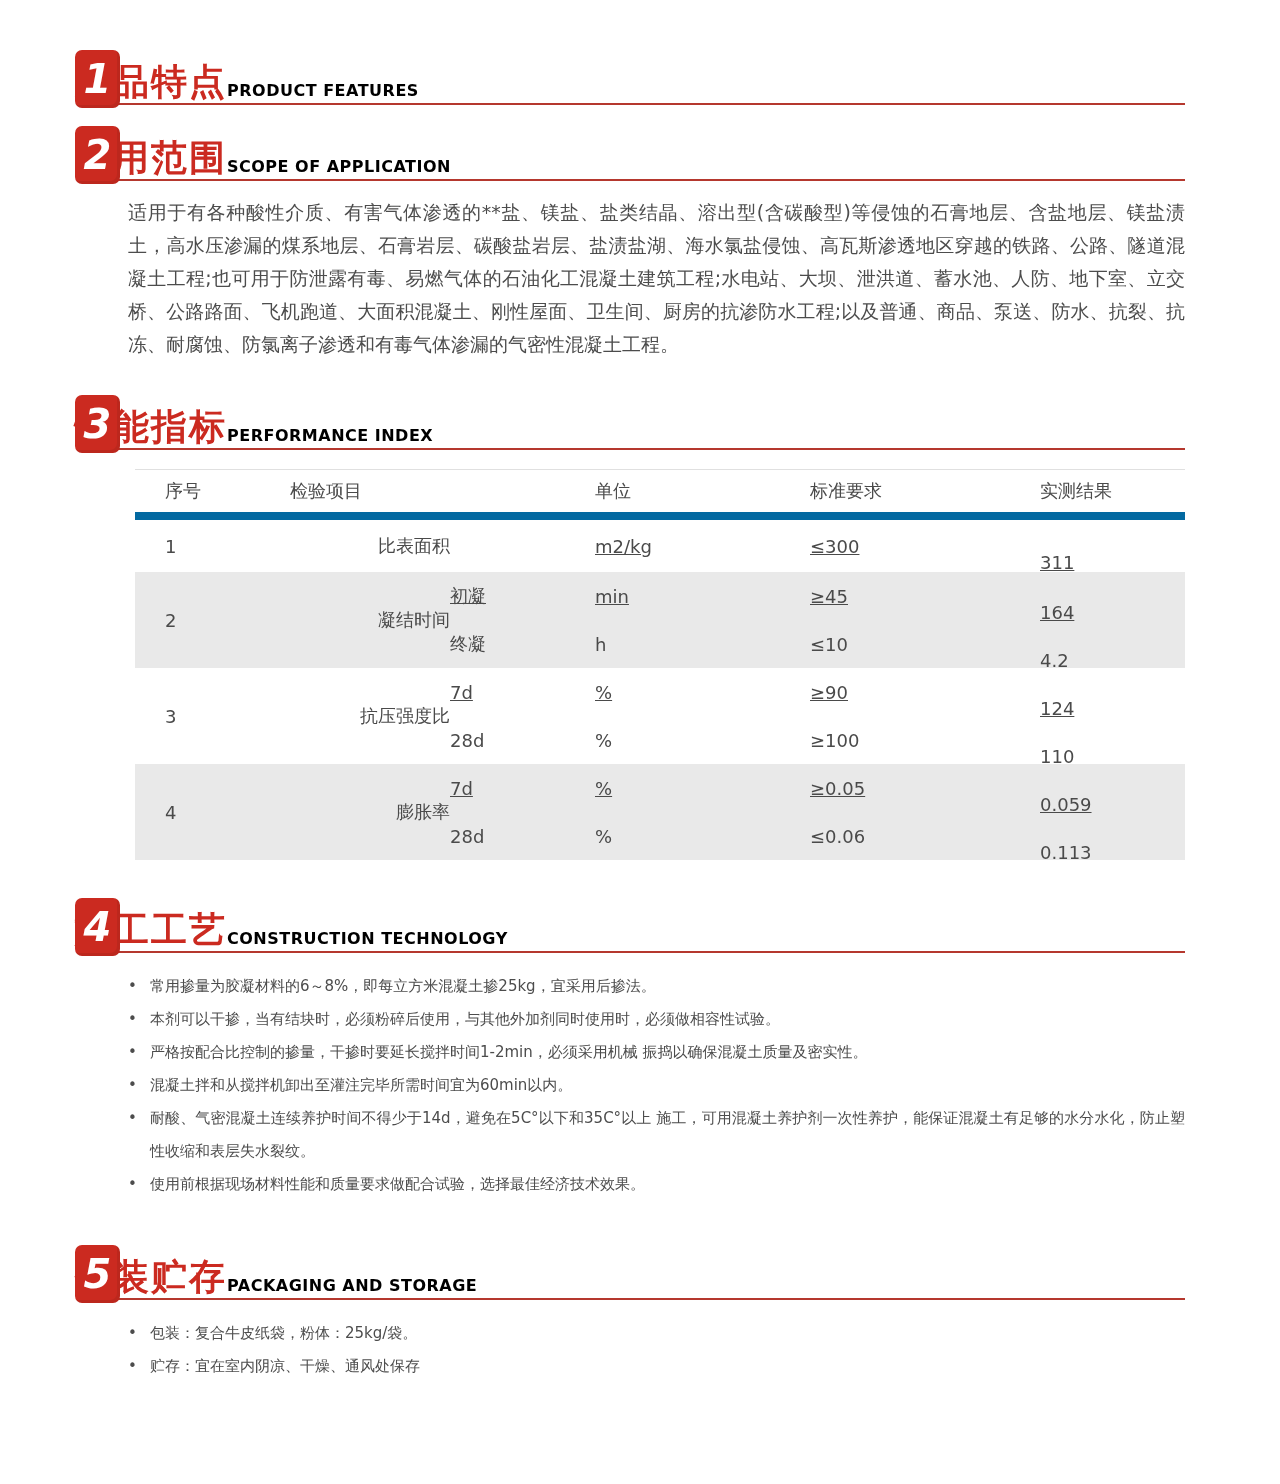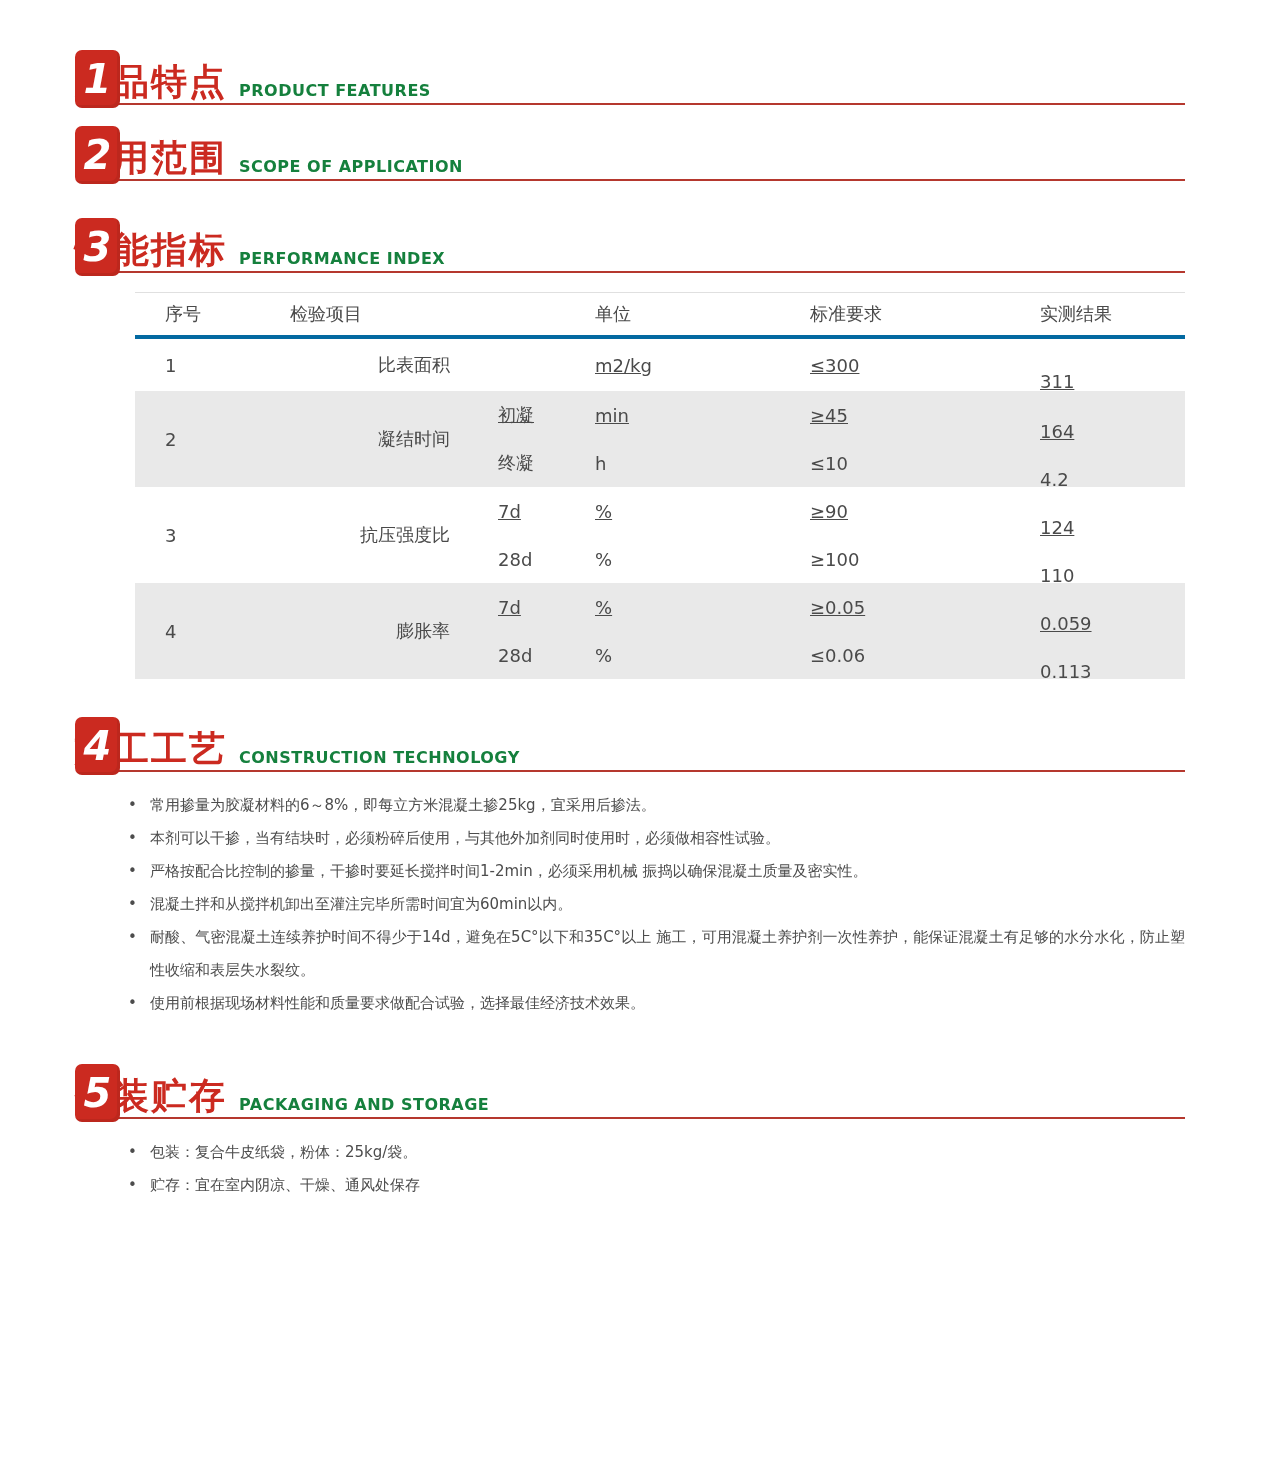--- a/index.html
+++ b/index.html
@@ -19,22 +19,22 @@
     background:#cb2a20; border-radius:7px;
     color:#ffffff; font-size:40px; font-weight:bold; font-style:italic;
     display:flex; align-items:center; justify-content:center;
     box-shadow: inset -3px -3px 0 rgba(0,0,0,0.07);
   }
   .sec .t-cn {
     padding-bottom:8px;
     font-size:36px; font-weight:bold; color:#cb2a20; line-height:1; letter-spacing:2px;
   }
   .sec .t-en {
-    margin-left:12px; padding-bottom:9px;
-    font-size:16px; font-weight:bold; color:#15803d; line-height:1; letter-spacing:0.5px;
+    margin-left:0; padding-bottom:9px;
+    font-size:16px; font-weight:bold; color:#000000; line-height:1; letter-spacing:0.5px;
   }
 
   
   .para {
     margin:12px 0 0 53px;
     font-size:19px; line-height:33px; text-align:justify; color:#4c4c4c;
   }
   .m-top-18 { margin-top:18px; }
   .m-top-34 { margin-top:34px; }
   .m-top-38 { margin-top:38px; }
@@ -48,51 +48,52 @@
 
   
   .ptable { margin:16px 0 0 60px; width:1050px; font-size:18px; color:#4a4a4a; }
   .t-head, .t-group {
     display:grid; padding-left:30px;
     grid-template-columns:125px 160px 145px 215px 230px 145px;
   }
   .t-head {
     grid-template-rows:42px;
     border-top:1px solid #e0e0e0;
-    border-bottom:4px solid #0369a1;
+    border-bottom:8px solid #0369a1;
   }
   .t-head .cell { align-self:center; }
   .one-row { grid-template-rows:52px; }
   .two-row { grid-template-rows:48px 48px; }
   .shaded { background:#e9e9e9; }
   .t-group .cell { align-self:center; }
   .g-no   { grid-column:1; grid-row:1 / 3; align-self:center; }
   .g-item { grid-column:2; grid-row:1 / 3; align-self:center;text-align:right; }
   .one-row .g-no, .one-row .g-item { grid-row:1; }
-  .c3 { grid-column:3;margin-left:48px; } .c4 { grid-column:4; } .c5 { grid-column:5; } .c6 { grid-column:6;margin-top:32px; }
+  .c3 { grid-column:3; } .c4 { grid-column:4; } .c5 { grid-column:5; } .c6 { grid-column:6;margin-top:32px; }
   .r1 { grid-row:1;text-decoration:underline; } .r2 { grid-row:2; }
 </style>
 </head>
 <body>
 
 <div class="page">
 
   <header class="sec">
     <span class="rule"></span>
     <span class="badge">1</span>
     <span class="t-cn">产品特点</span>
     <span class="t-en">PRODUCT FEATURES</span>
   </header>
 
   <header class="sec m-top-18">
     <span class="rule"></span>
     <span class="badge">2</span>
     <span class="t-cn">适用范围</span>
     <span class="t-en">SCOPE OF APPLICATION</span>
   </header>
+  <p class="para">适用于有各种酸性介质、有害气体渗透的**盐、镁盐、盐类结晶、溶出型(含碳酸型)等侵蚀的石膏地层、含盐地层、镁盐渍土，高水压渗漏的煤系地层、石膏岩层、碳酸盐岩层、盐渍盐湖、海水氯盐侵蚀、高瓦斯渗透地区穿越的铁路、公路、隧道混凝土工程;也可用于防泄露有毒、易燃气体的石油化工混凝土建筑工程;水电站、大坝、泄洪道、蓄水池、人防、地下室、立交桥、公路路面、飞机跑道、大面积混凝土、刚性屋面、卫生间、厨房的抗渗防水工程;以及普通、商品、泵送、防水、抗裂、抗冻、耐腐蚀、防氯离子渗透和有毒气体渗漏的气密性混凝土工程。</p>
 
   <header class="sec m-top-34">
     <span class="rule"></span>
     <span class="badge">3</span>
     <span class="t-cn">性能指标</span>
     <span class="t-en">PERFORMANCE INDEX</span>
   </header>
 
   <div class="ptable">
     <div class="t-head">

